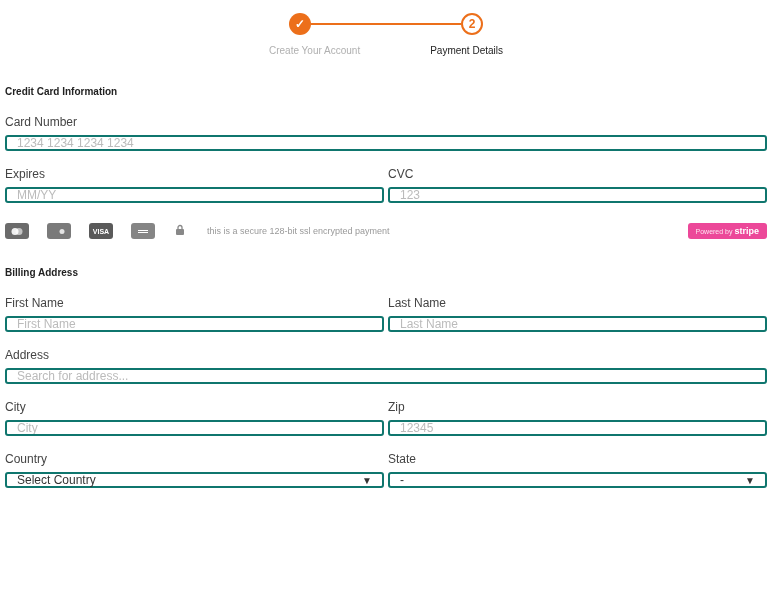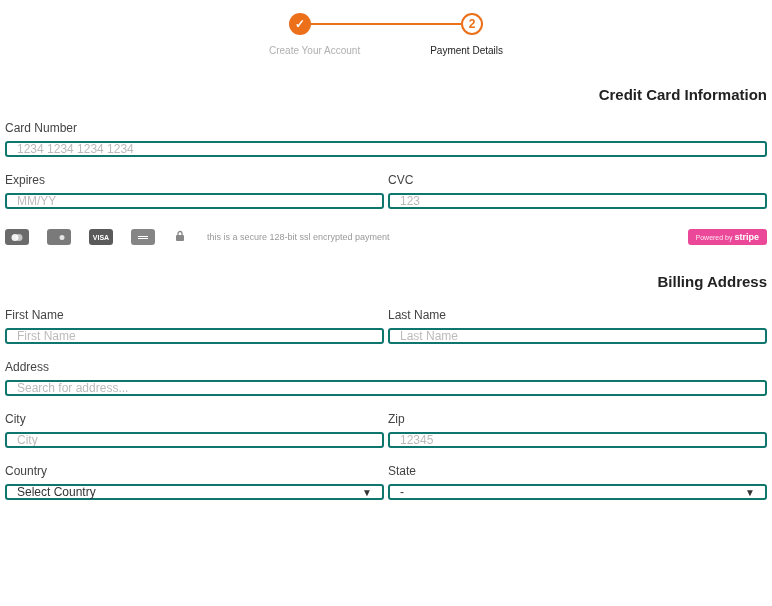--- a/index.html
+++ b/index.html
@@ -45,25 +45,24 @@
     .step-labels {
       display: flex;
       justify-content: center;
       gap: 70px;
       font-size: 10px;
       margin-bottom: 30px;
     }
     .step-labels .inactive { color: #b0b0b0; }
     .step-labels .active { color: #222; font-weight: 500; }
     h3.section-title {
-      font-size: 15px;
+      font-size: 10px;
       font-weight: 600;
       margin-bottom: 18px;
       color: #222;
-      text-align: right;
     }
     .field-label {
       font-size: 12px;
       color: #444;
       margin-bottom: 6px;
       display: block;
     }
     input[type="text"], .select {
       width: 100%;
       height: 16px;

